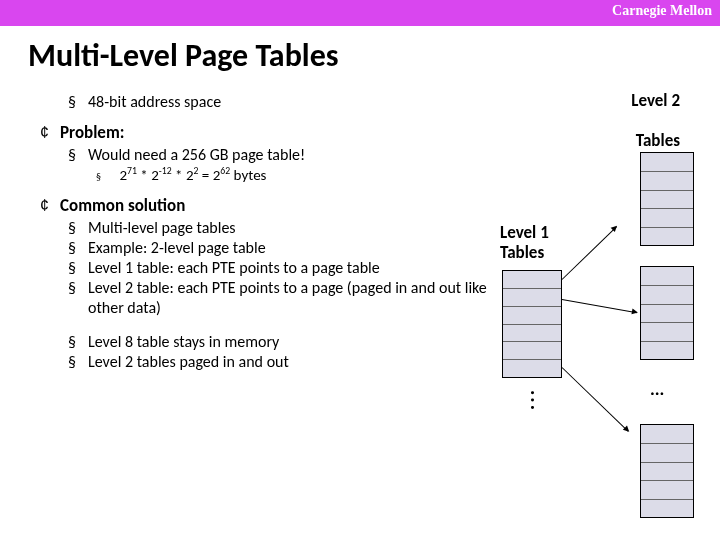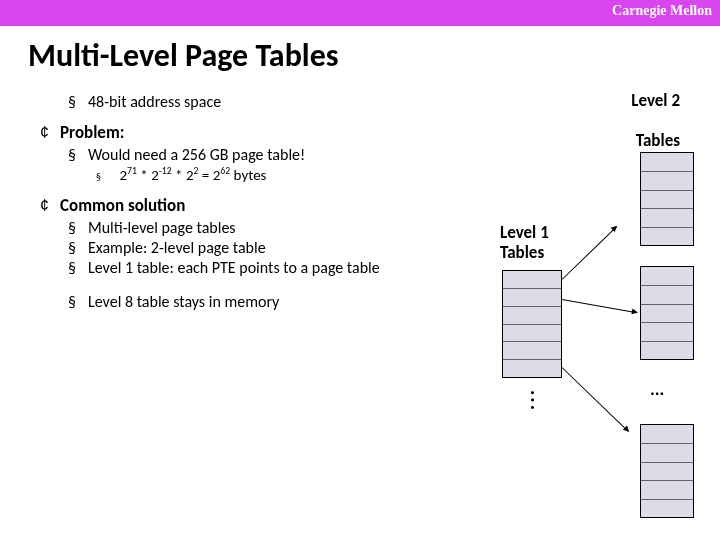--- a/index.html
+++ b/index.html
@@ -127,23 +127,25 @@
       </div>
     </div>
   </div>
 
   <div class="l1-item">
     <div class="l1-head circ">Common solution</div>
     <div class="l2">
       <div class="l2li">Multi-level page tables</div>
       <div class="l2li">Example: 2-level page table</div>
       <div class="l2li">Level 1 table: each PTE points to a page table</div>
+      <div class="l2li">Level 2 table: each PTE points to a page (paged in and out like other data)</div>
     </div>
     <div class="l2" style="margin-top:14px">
       <div class="l2li">Level 8 table stays in memory</div>
+      <div class="l2li">Level 2 tables paged in and out</div>
     </div>
   </div>
 
 </div>
 
 <div class="diagram">
   <div class="lbl lvl2lbl">Level 2</div>
   <div class="lbl tables-lbl">Tables</div>
   <div class="lbl lvl1lbl">Level 1</div>
   <div class="lbl table-lbl">Tables</div>

